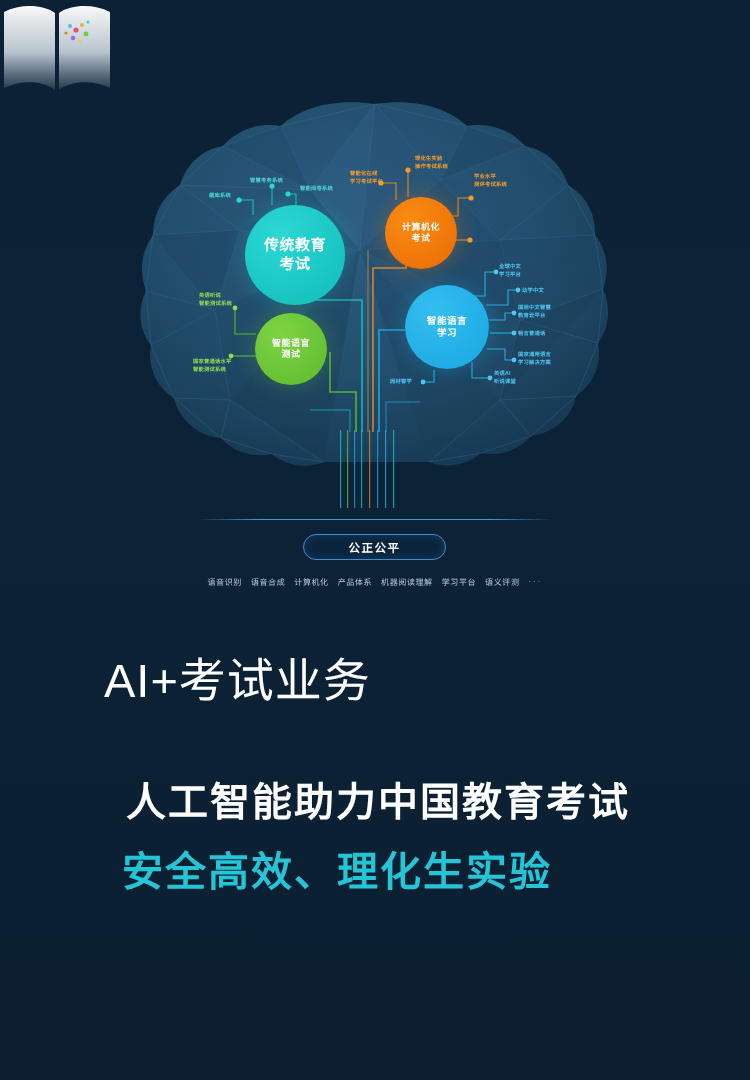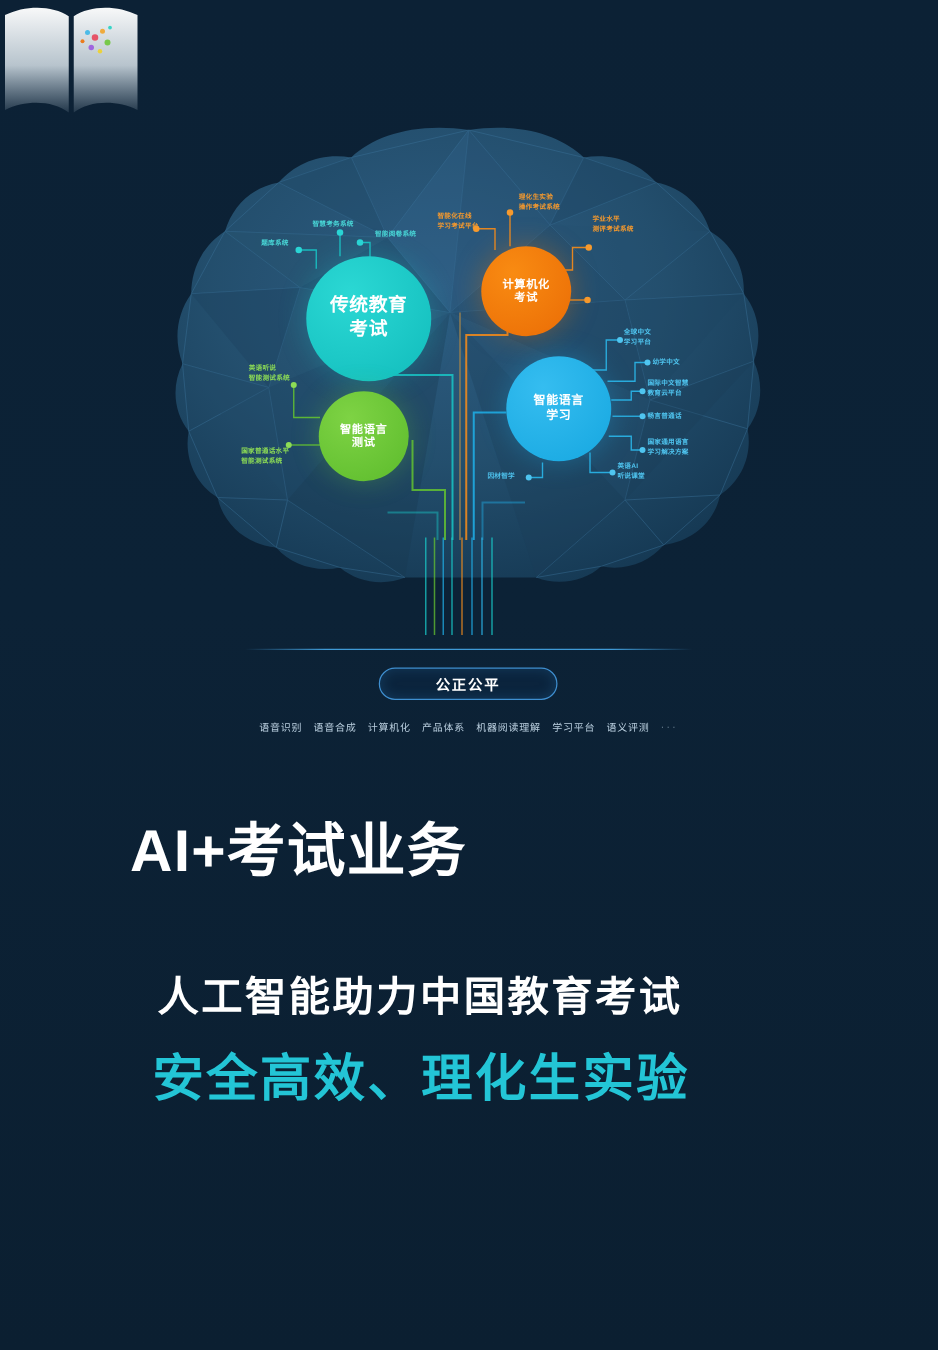--- a/index.html
+++ b/index.html
@@ -116,30 +116,29 @@
   }
   #keyword-row .kw.ellipsis{ color:#7e94a6; letter-spacing:2px; }
 
   
   #hero{
     position:absolute; left:0; top:655px; width:750px;
   }
   #hero-title{
     color:#ffffff;
     font-size:47px;
-    font-weight:bold;
+    font-weight:normal;
     letter-spacing:1px;
-    padding-left:76px;
+    padding-left:104px;
     line-height:1.1;
     font-family:"Liberation Sans","DejaVu Sans",sans-serif;
-    margin-left:28px;
   }
   #hero-sub{
     color:#ffffff;
-    font-size:33px;
+    font-size:40px;
     font-weight:bold;
     letter-spacing:2px;
     padding-left:126px;
     margin-top:71px;
     line-height:1.2;
   }
   #hero-slogan{
     color:#23c5d6;
     font-size:41px;
     font-weight:bold;

